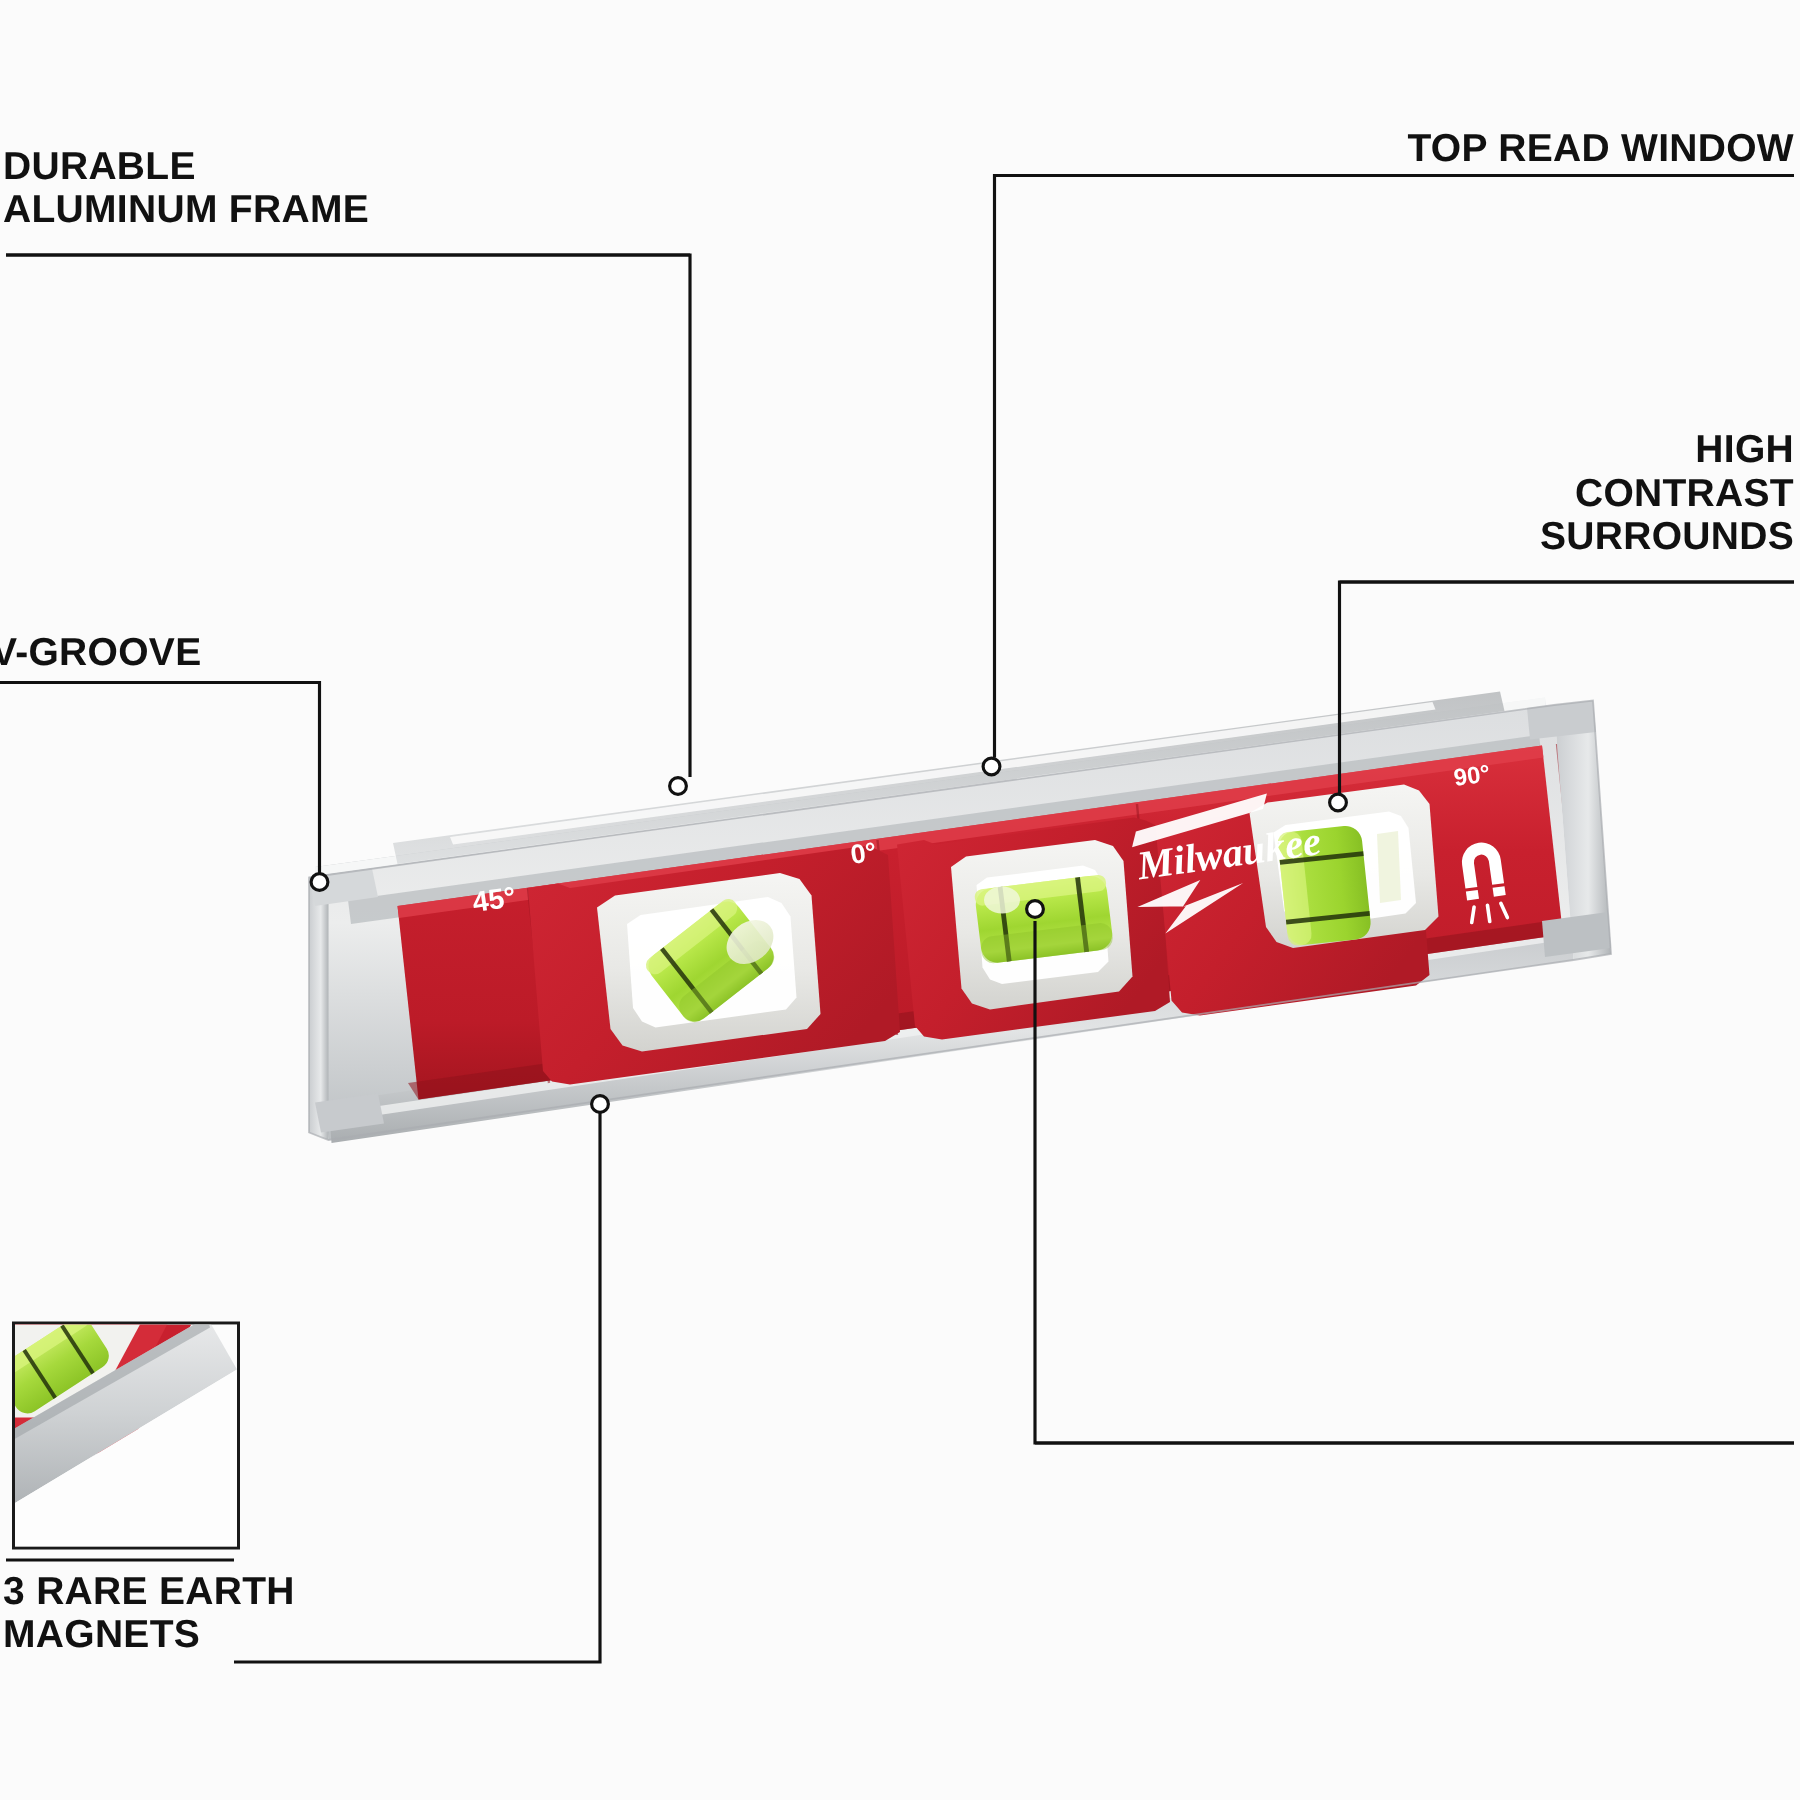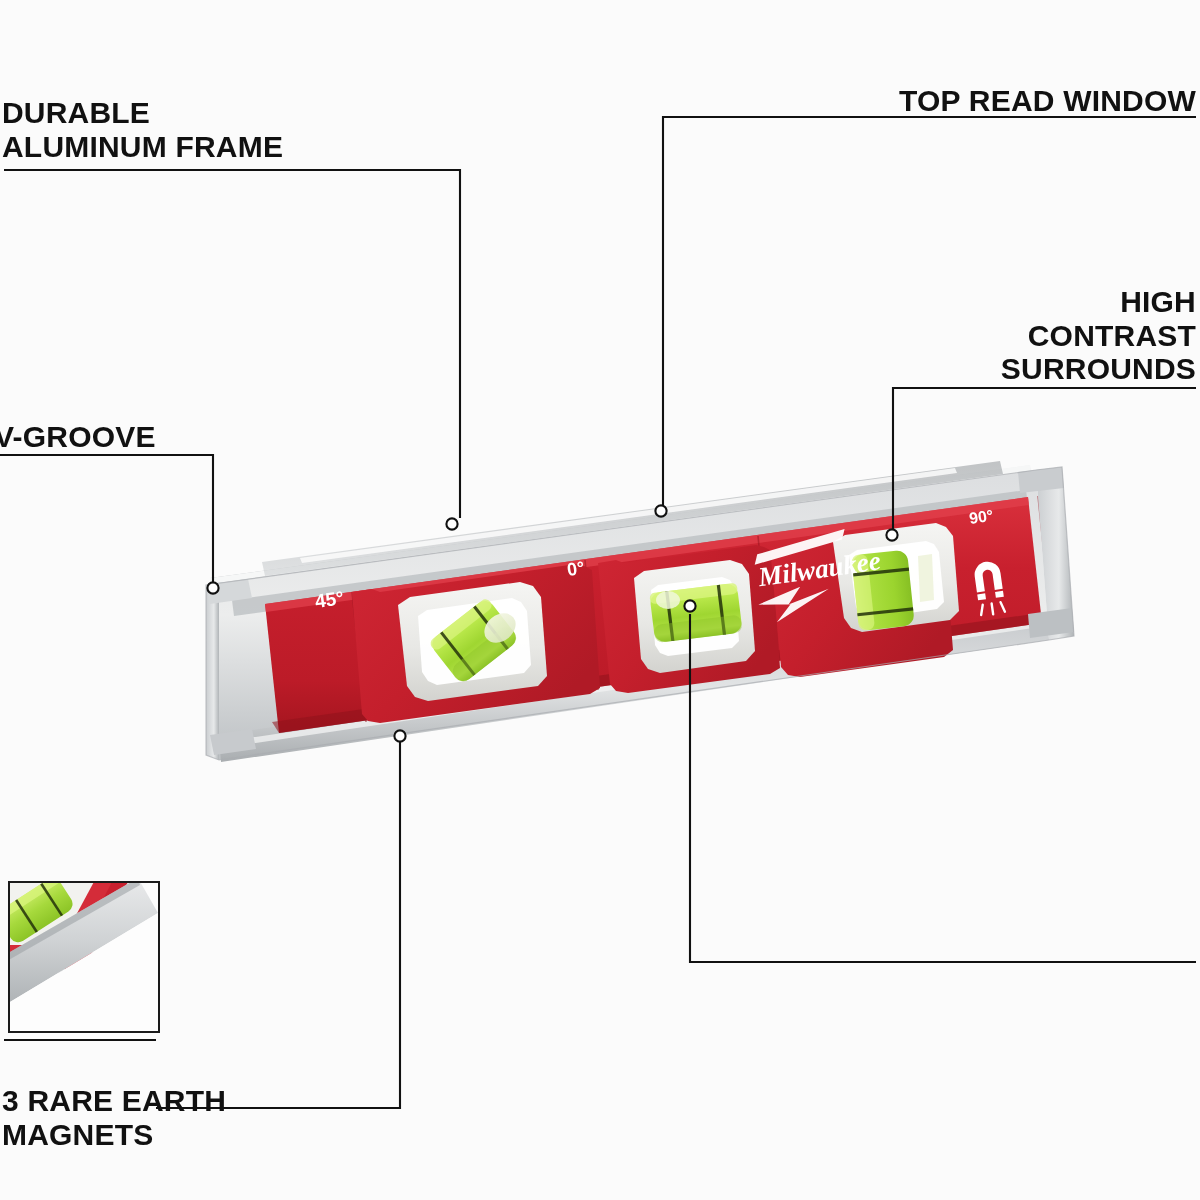--- a/index.html
+++ b/index.html
@@ -19,34 +19,34 @@
     overflow: hidden;
   }
   #artboard {
     position: absolute;
     inset: 0;
   }
   .callout-label {
     position: absolute;
     font-family: "Liberation Sans", sans-serif;
     font-weight: bold;
-    font-size: 30px;
+    font-size: 26px;
     line-height: 1.12;
     letter-spacing: 0.2px;
     color: #111111;
     white-space: pre;
     -webkit-font-smoothing: antialiased;
   }
   .callout-label.align-right { text-align: right; }
   .callout-label.align-left  { text-align: left; }
 
   
   #lbl-durable   { left: 2px;   top: 96px;  }
   #lbl-vgroove   { left: -6px;  top: 420px; }
-  #lbl-magnets   { left: 2px;   top: 1084px;}
+  #lbl-magnets   { left: 2px;   top: 1046px;}
   #lbl-topread   { right: 4px;  top: 84px;  }
   #lbl-contrast  { right: 4px;  top: 285px; }
   #lbl-measures  { right: 4px;  top: 898px; }
 
   
   #inset-box {
     position: absolute;
     left: 8px;
     top: 881px;
     width: 148px;

